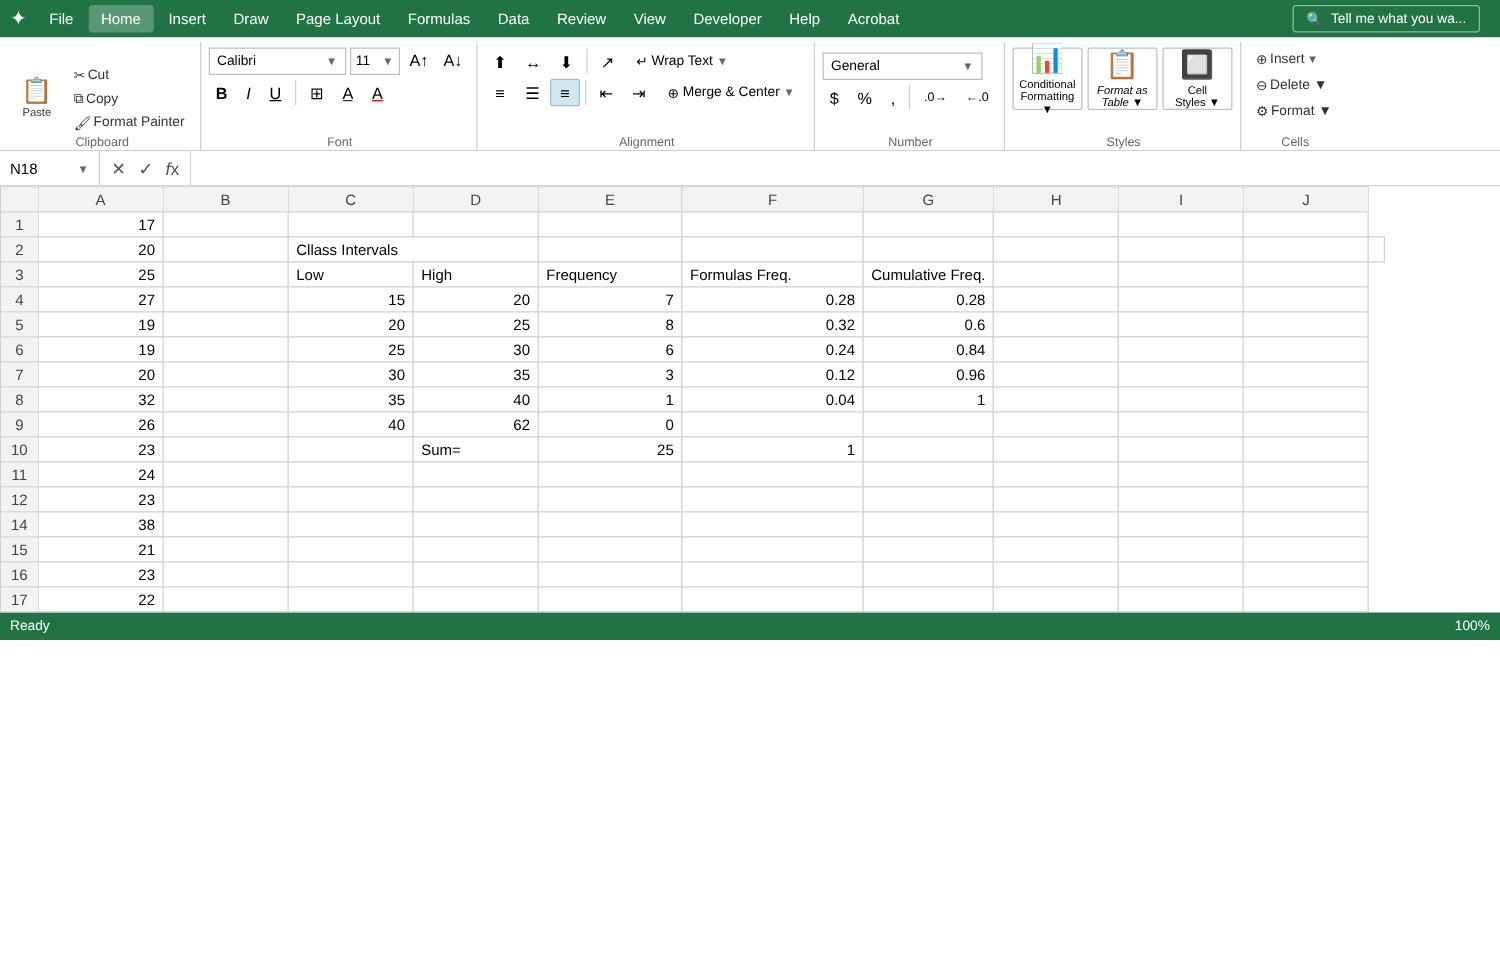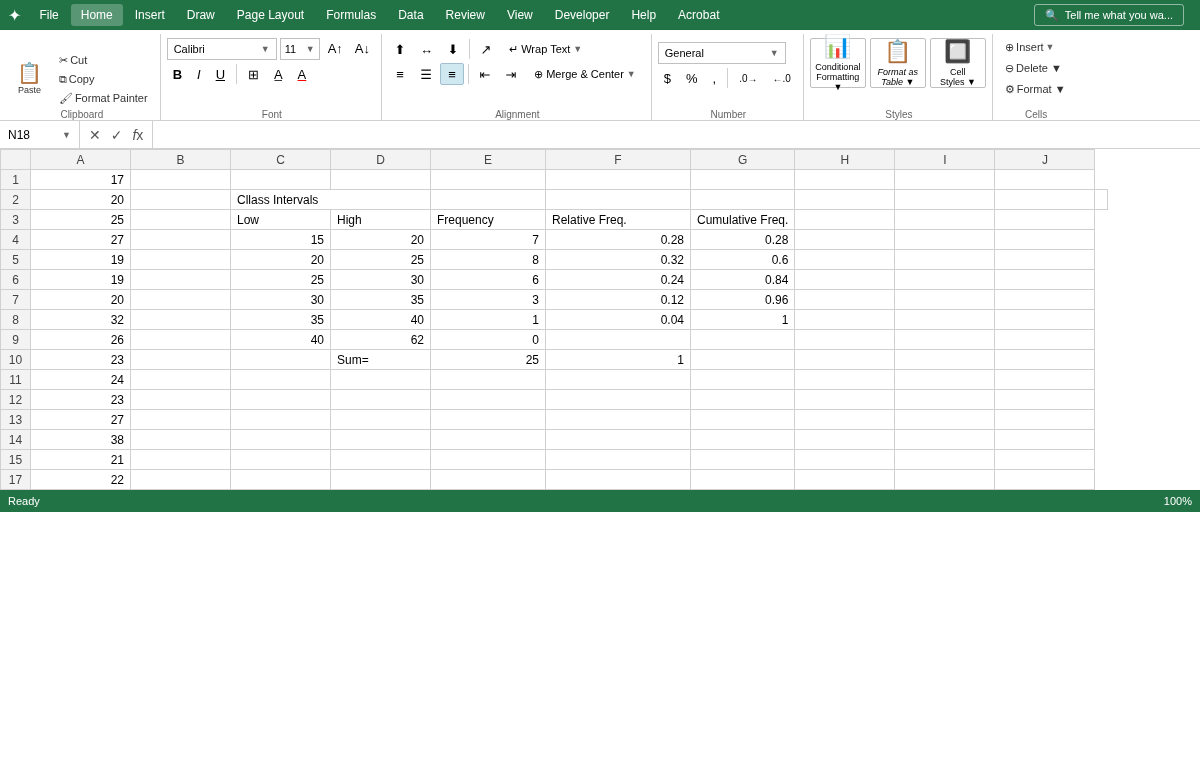--- a/index.html
+++ b/index.html
@@ -413,21 +413,21 @@
             <td class="cell"></td>
             <td class="cell"></td>
           </tr>
           <tr>
             <th class="row-header">3</th>
             <td class="cell number">25</td>
             <td class="cell"></td>
             <td class="cell">Low</td>
             <td class="cell">High</td>
             <td class="cell">Frequency</td>
-            <td class="cell">Relative Freq.</td>
+            <td class="cell">Formulas Freq.</td>
             <td class="cell">Cumulative Freq.</td>
             <td class="cell"></td>
             <td class="cell"></td>
             <td class="cell"></td>
           </tr>
           <tr>
             <th class="row-header">4</th>
             <td class="cell number">27</td>
             <td class="cell"></td>
             <td class="cell number">15</td>
@@ -537,48 +537,48 @@
             <td class="cell"></td>
             <td class="cell"></td>
             <td class="cell"></td>
             <td class="cell"></td>
             <td class="cell"></td>
             <td class="cell"></td>
             <td class="cell"></td>
             <td class="cell"></td>
           </tr>
           <tr>
-            <th class="row-header">13</th>
-            <td class="cell number">27</td>
-            <td class="cell"></td>
-            <td class="cell"></td>
-            <td class="cell"></td>
-            <td class="cell"></td>
-            <td class="cell"></td>
-            <td class="cell"></td>
-            <td class="cell"></td>
-            <td class="cell"></td>
-            <td class="cell"></td>
-          </tr>
-          <tr>
             <th class="row-header">14</th>
             <td class="cell number">38</td>
             <td class="cell"></td>
             <td class="cell"></td>
             <td class="cell"></td>
             <td class="cell"></td>
             <td class="cell"></td>
             <td class="cell"></td>
             <td class="cell"></td>
             <td class="cell"></td>
             <td class="cell"></td>
           </tr>
           <tr>
             <th class="row-header">15</th>
             <td class="cell number">21</td>
+            <td class="cell"></td>
+            <td class="cell"></td>
+            <td class="cell"></td>
+            <td class="cell"></td>
+            <td class="cell"></td>
+            <td class="cell"></td>
+            <td class="cell"></td>
+            <td class="cell"></td>
+            <td class="cell"></td>
+          </tr>
+          <tr>
+            <th class="row-header">16</th>
+            <td class="cell number">23</td>
             <td class="cell"></td>
             <td class="cell"></td>
             <td class="cell"></td>
             <td class="cell"></td>
             <td class="cell"></td>
             <td class="cell"></td>
             <td class="cell"></td>
             <td class="cell"></td>
             <td class="cell"></td>
           </tr>

